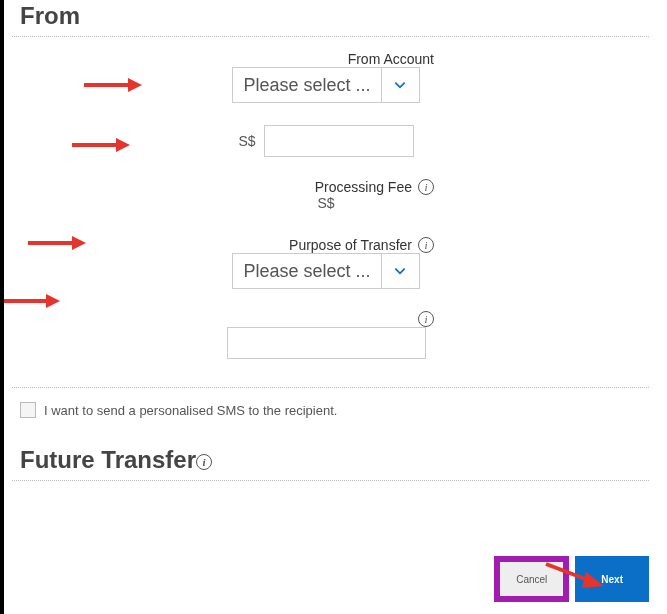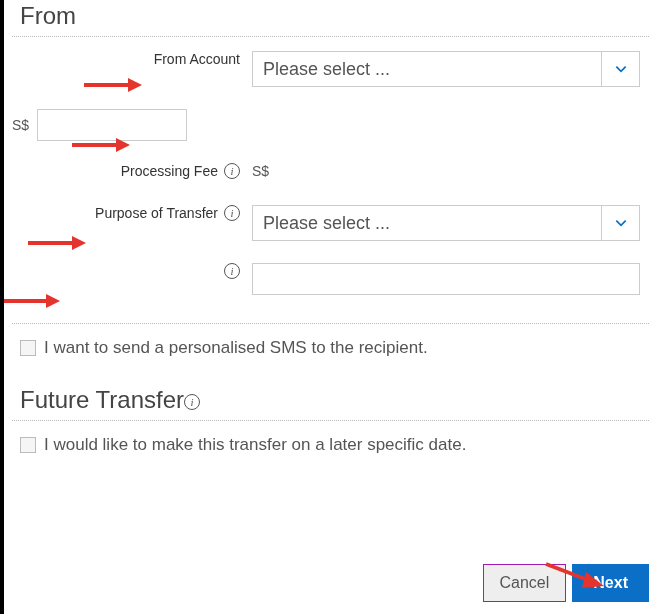--- a/index.html
+++ b/index.html
@@ -13,35 +13,36 @@
     overflow: hidden;
     position: relative;
   }
   .page {
     border-left: 4px solid #000;
     padding: 0 18px 0 8px;
     height: 614px;
     position: relative;
   }
   h2.section {
-    font-weight: 400;
+    font-weight: 700;
     font-size: 24px;
     color: #444;
     margin: 0 0 4px 8px;
     padding-top: 2px;
   }
   .divider {
     border-top: 1px dotted #bbb;
     margin: 6px 0 14px 0;
   }
   .row {
     display: flex;
-    align-items: flex-start;
+    align-items: center;
     margin: 0 9px 22px 0;
     position: relative;
+    flex-direction: column;
   }
   .labelcell {
     width: 240px;
     text-align: right;
     font-size: 14px;
     color: #333;
     padding-right: 12px;
     display: flex;
     align-items: center;
     justify-content: flex-end;
@@ -108,35 +109,35 @@
     display: flex;
     align-items: center;
     gap: 8px;
     margin: 0 0 10px 8px;
   }
   .chkbox {
     width: 16px; height: 16px;
     border: 1px solid #bbb;
     background: #f5f5f5;
   }
-  .chklabel { font-size: 17px; color: #555; }
+  .chklabel { font-size: 13px; color: #555; }
   h2.withicon { display: flex; align-items: center; }
   .btnbar {
     position: absolute;
     right: 18px;
     bottom: 12px;
     display: flex;
     gap: 6px;
     align-items: center;
   }
   .btn {
-    height: 38px;
+    height: 46px;
     padding: 0 16px;
-    font-size: 16px;
-    border: 1px solid #a21caf;
+    font-size: 10px;
+    border: 6px solid #a21caf;
     background: #eee;
     color: #555;
     display: inline-flex;
     align-items: center;
     cursor: pointer;
   }
   .btn.primary {
     background: #0b6fc7;
     border-color: #0b6fc7;
     color: #fff;
@@ -221,24 +222,20 @@
   <div class="chkrow" style="margin-bottom:26px;">
     <span class="chkbox"></span>
     <span class="chklabel">I want to send a personalised SMS to the recipient.</span>
   </div>
 
   <h2 class="section withicon">
     <span>Future Transfer</span>
     <span class="info-icon" style="margin-top:4px;">i</span>
   </h2>
   <div class="divider"></div>
-  <div class="chkrow">
-    <span class="chkbox"></span>
-    <span class="chklabel">I would like to make this transfer on a later specific date.</span>
-  </div>
 
   <div class="btnbar">
     <button class="btn">Cancel</button>
     <button class="btn primary">Next</button>
   </div>
 
   <div class="arrow" style="left:78px; top:76px;">
     <svg width="60" height="18">
         <line x1="2" y1="9" x2="46" y2="9" stroke="#e5342e" stroke-width="4"></line>
         <polygon points="46,2 60,9 46,16" fill="#e5342e"></polygon>

